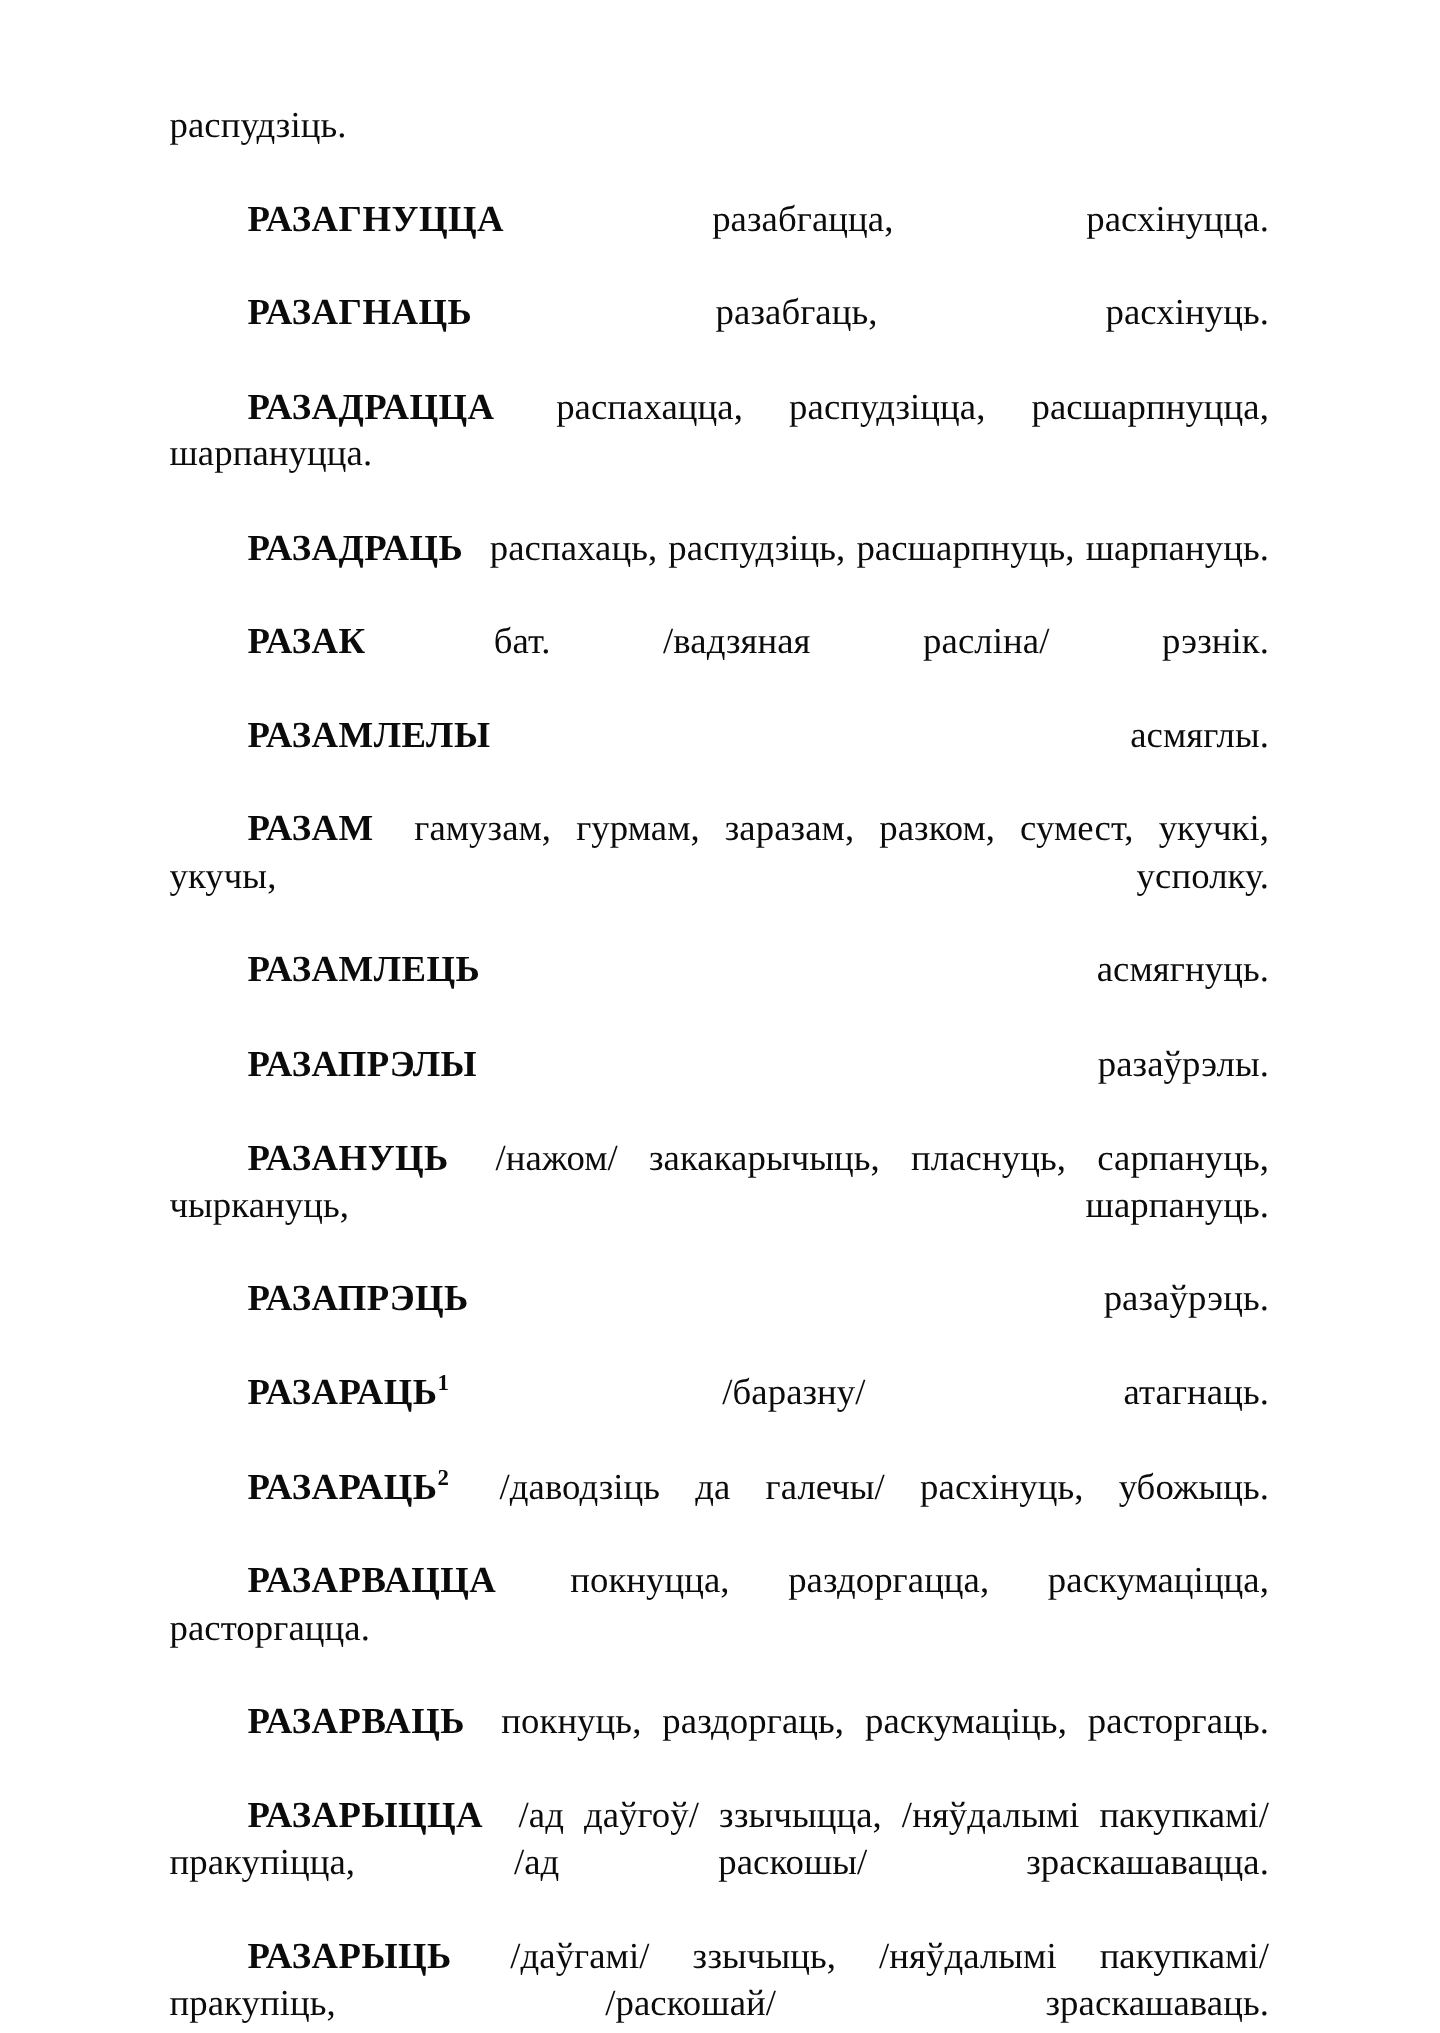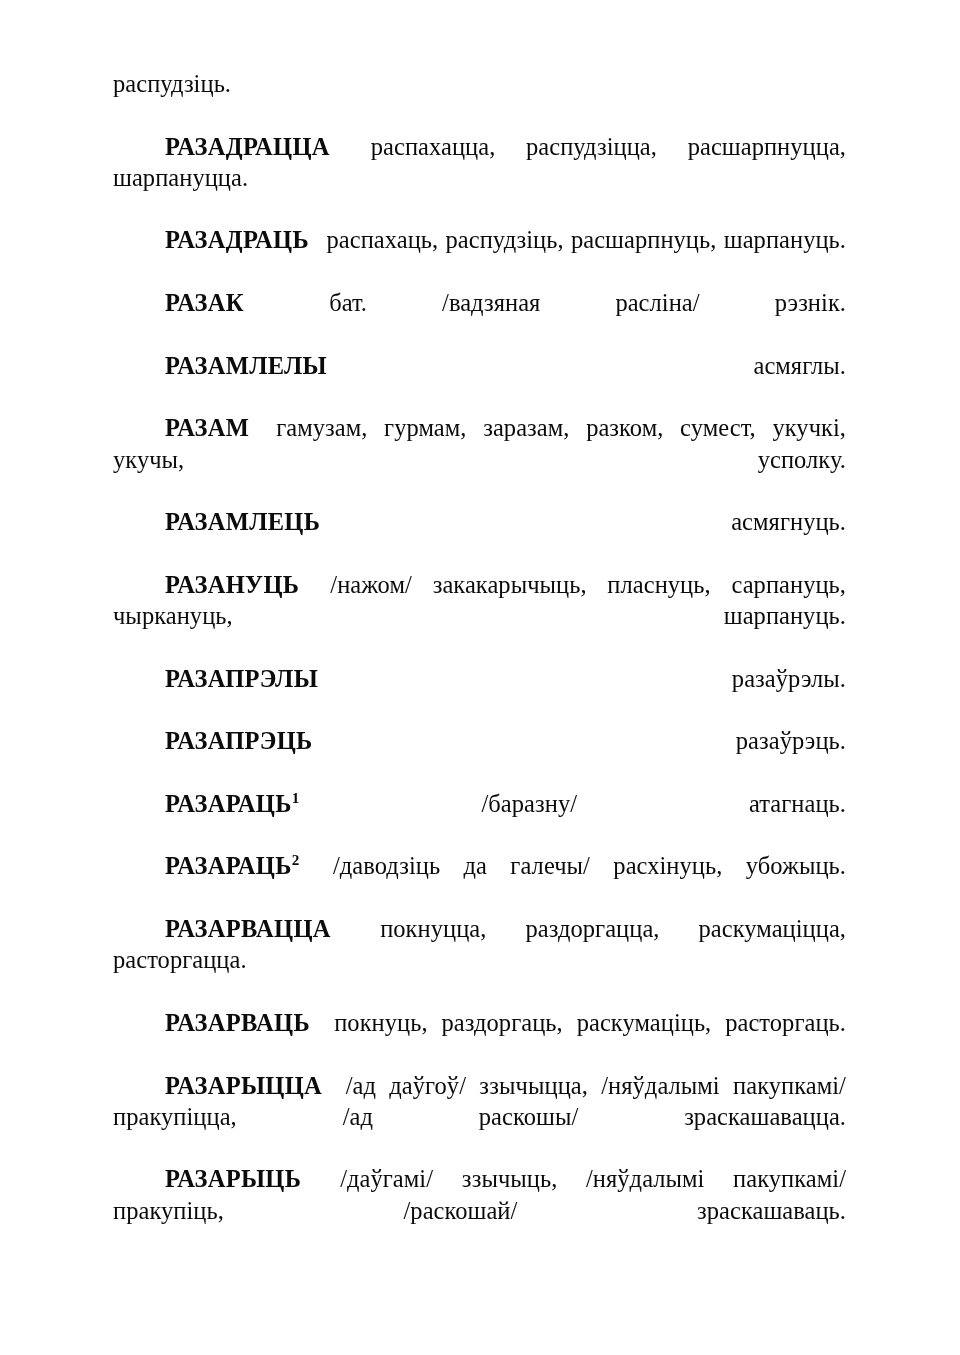--- a/index.html
+++ b/index.html
@@ -86,28 +86,30 @@
     font-family: "Liberation Serif", "DejaVu Serif", serif;
   }
 </style>
 </head>
 <body>
 
 <div class="page">
 
   <div class="text-column" id="text-column">
       <p class="entry continuation"><span class="syn">распудзіць.</span></p>
+      <p class="entry"><span class="headword">РАЗАГНУЦЦА</span><span class="sp"></span> <span class="syn">разабгацца, расхінуцца.</span></p>
+      <p class="entry"><span class="headword">РАЗАГНАЦЬ</span><span class="sp"></span> <span class="syn">разабгаць, расхінуць.</span></p>
       <p class="entry"><span class="headword">РАЗАДРАЦЦА</span><span class="sp"></span> <span class="syn">распахацца, распудзіцца, расшарпнуцца, шарпануцца.</span></p>
       <p class="entry"><span class="headword">РАЗАДРАЦЬ</span><span class="sp"></span> <span class="syn">распахаць, распудзіць, расшарпнуць, шарпануць.</span></p>
       <p class="entry"><span class="headword">РАЗАК</span><span class="sp"></span> <span class="gloss">бат. /вадзяная расліна/</span> <span class="syn">рэзнік.</span></p>
       <p class="entry"><span class="headword">РАЗАМЛЕЛЫ</span><span class="sp"></span> <span class="syn">асмяглы.</span></p>
       <p class="entry"><span class="headword">РАЗАМ</span><span class="sp"></span> <span class="syn">гамузам, гурмам, заразам, разком, сумест, укучкі, укучы, усполку.</span></p>
       <p class="entry"><span class="headword">РАЗАМЛЕЦЬ</span><span class="sp"></span> <span class="syn">асмягнуць.</span></p>
+      <p class="entry"><span class="headword">РАЗАПРЭЛЫ</span><span class="sp"></span> <span class="syn">разаўрэлы.</span></p>
       <p class="entry"><span class="headword">РАЗАНУЦЬ</span><span class="sp"></span> <span class="gloss">/нажом/</span> <span class="syn">закакарычыць, пласнуць, сарпануць, чыркануць, шарпануць.</span></p>
-      <p class="entry"><span class="headword">РАЗАПРЭЛЫ</span><span class="sp"></span> <span class="syn">разаўрэлы.</span></p>
       <p class="entry"><span class="headword">РАЗАПРЭЦЬ</span><span class="sp"></span> <span class="syn">разаўрэць.</span></p>
       <p class="entry"><span class="headword">РАЗАРАЦЬ<sup>1</sup></span><span class="sp"></span> <span class="gloss">/баразну/</span> <span class="syn">атагнаць.</span></p>
       <p class="entry"><span class="headword">РАЗАРАЦЬ<sup>2</sup></span><span class="sp"></span> <span class="gloss">/даводзіць да галечы/</span> <span class="syn">расхінуць, убожыць.</span></p>
       <p class="entry"><span class="headword">РАЗАРВАЦЦА</span><span class="sp"></span> <span class="syn">покнуцца, раздоргацца, раскумаціцца, расторгацца.</span></p>
       <p class="entry"><span class="headword">РАЗАРВАЦЬ</span><span class="sp"></span> <span class="syn">покнуць, раздоргаць, раскумаціць, расторгаць.</span></p>
       <p class="entry"><span class="headword">РАЗАРЫЦЦА</span><span class="sp"></span> <span class="gloss">/ад даўгоў/</span> <span class="syn">ззычыцца,</span> <span class="gloss">/няўдалымі пакупкамі/</span> <span class="syn">пракупіцца,</span> <span class="gloss">/ад раскошы/</span> <span class="syn">зраскашавацца.</span></p>
       <p class="entry"><span class="headword">РАЗАРЫЦЬ</span><span class="sp"></span> <span class="gloss">/даўгамі/</span> <span class="syn">ззычыць,</span> <span class="gloss">/няўдалымі пакупкамі/</span> <span class="syn">пракупіць,</span> <span class="gloss">/раскошай/</span> <span class="syn">зраскашаваць.</span></p>
     </div>
 
   <div class="folio-wrap">

